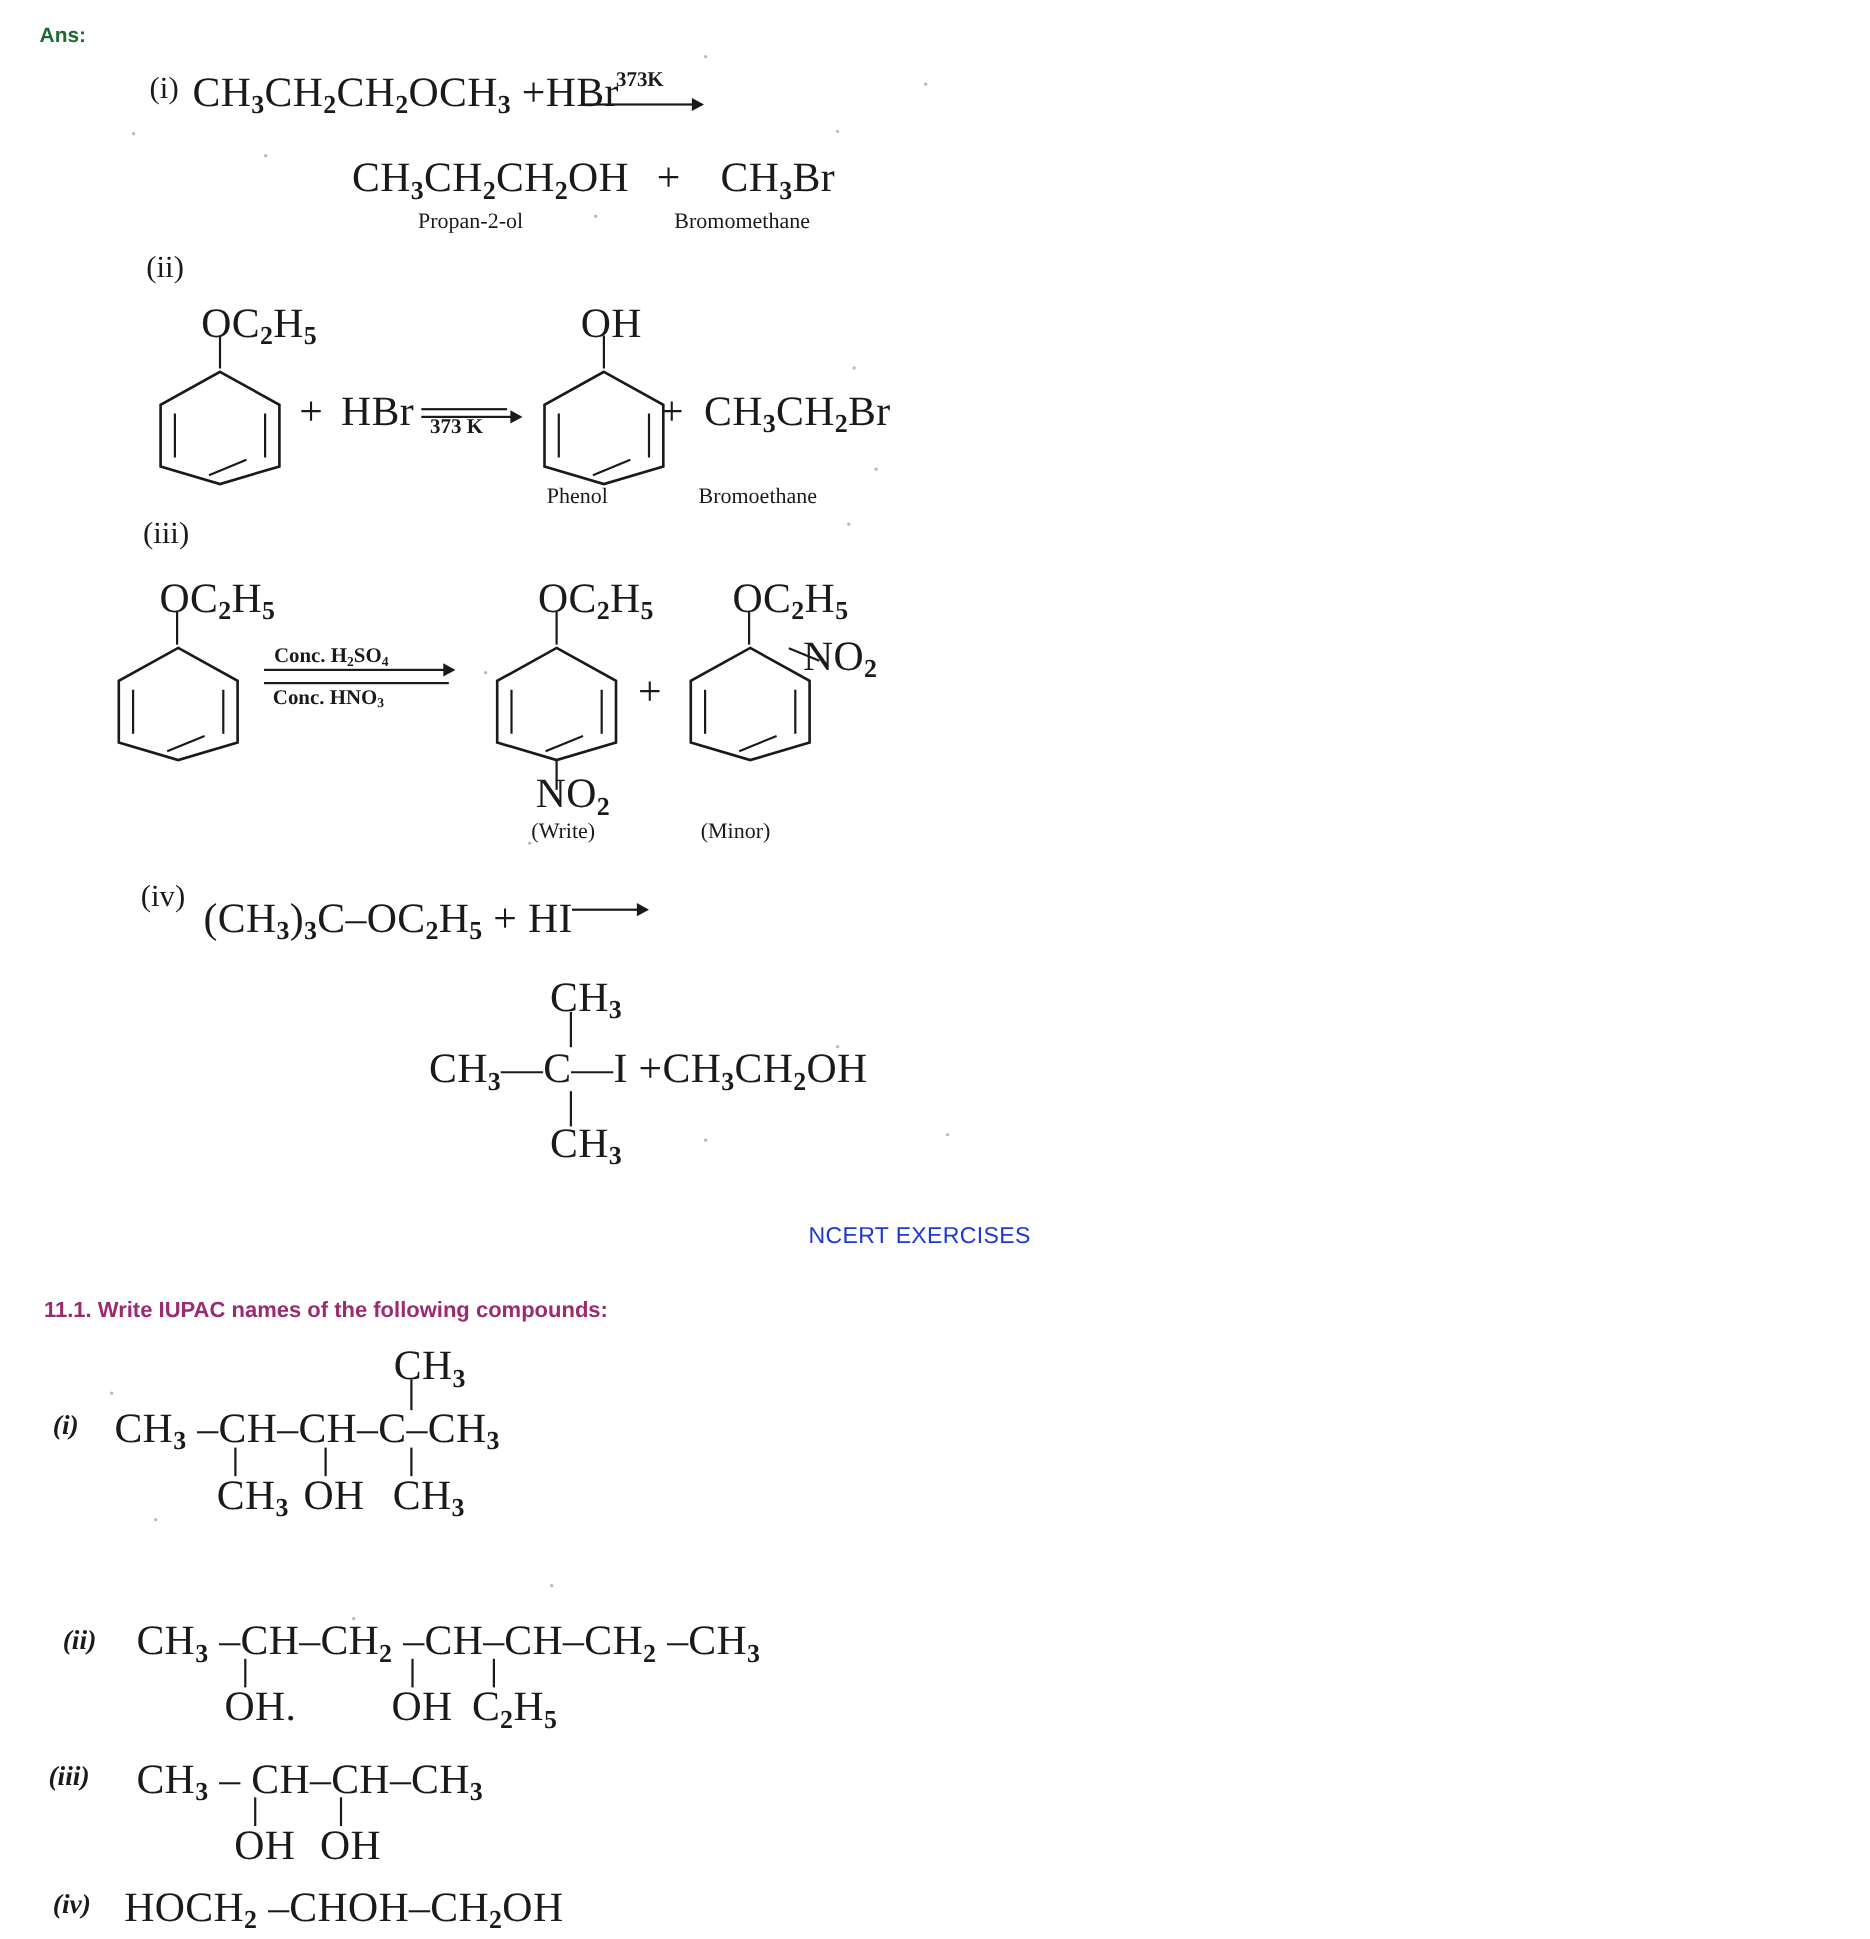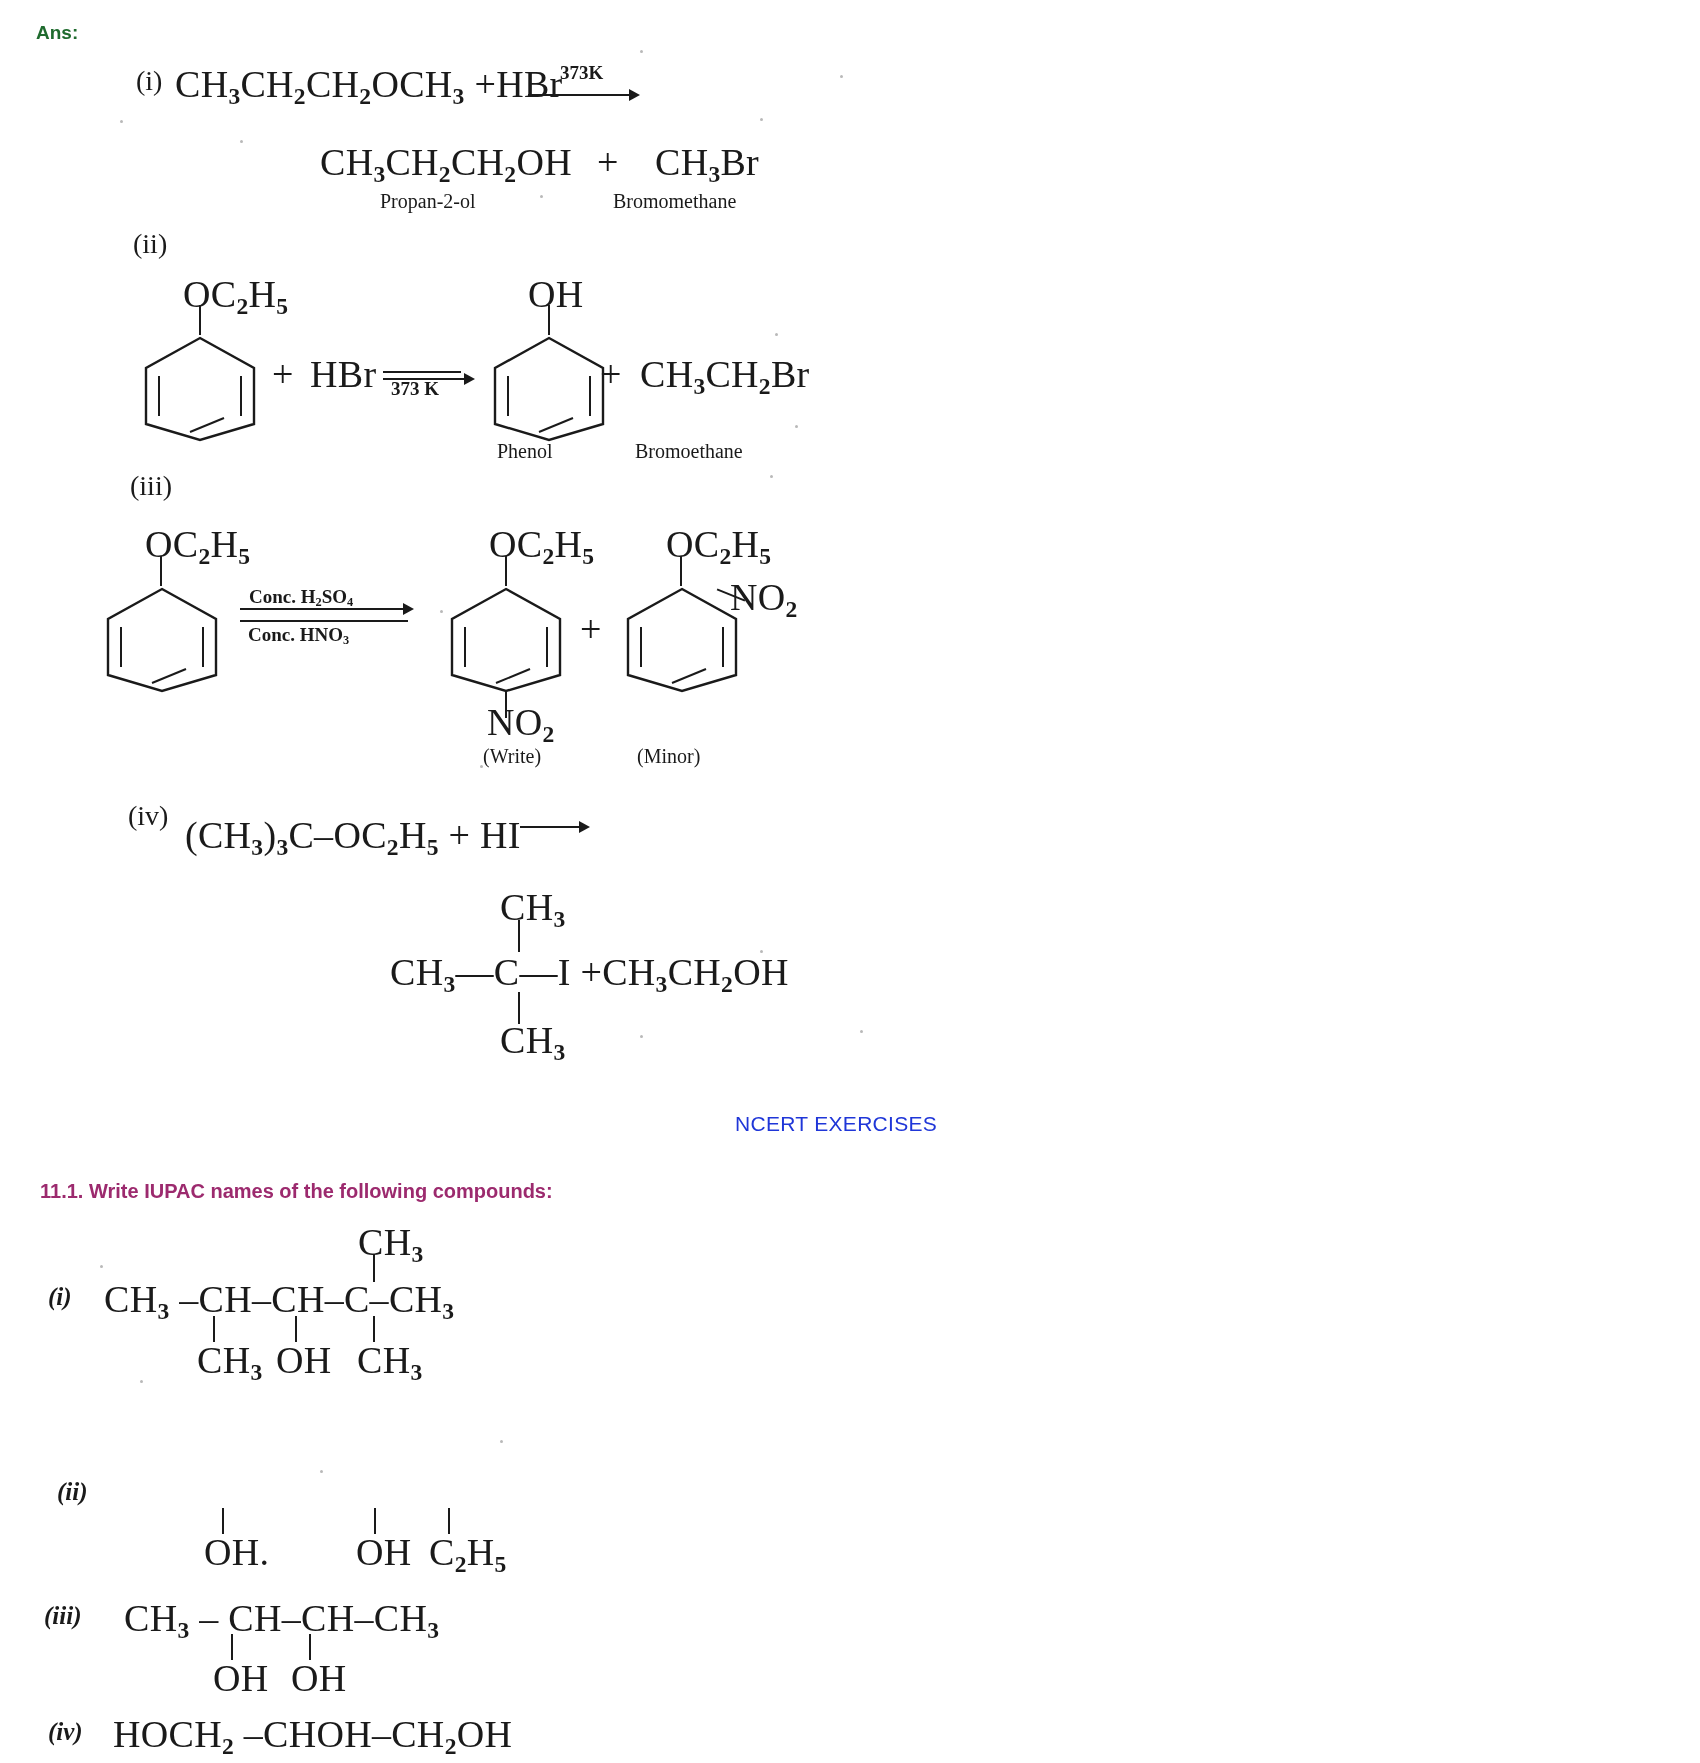--- a/index.html
+++ b/index.html
@@ -259,20 +259,21 @@
   <div class="abs item-num" style="left:48px;top:1283px;">(i)</div>
   <div class="abs chem" style="left:104px;top:1277px;">CH<sub>3</sub> –CH–CH–C–CH<sub>3</sub></div>
   <div class="vbond" style="left:213px;top:1316px;height:26px;"></div>
   <div class="vbond" style="left:295px;top:1316px;height:26px;"></div>
   <div class="vbond" style="left:373px;top:1316px;height:26px;"></div>
   <div class="abs chem" style="left:197px;top:1338px;">CH<sub>3</sub></div>
   <div class="abs chem" style="left:276px;top:1338px;">OH</div>
   <div class="abs chem" style="left:357px;top:1338px;">CH<sub>3</sub></div>
 
   <div class="abs item-num" style="left:57px;top:1478px;">(ii)</div>
+  <div class="abs chem" style="left:124px;top:1470px;">CH<sub>3</sub> –CH–CH<sub>2</sub> –CH–CH–CH<sub>2</sub> –CH<sub>3</sub></div>
   <div class="vbond" style="left:222px;top:1508px;height:26px;"></div>
   <div class="vbond" style="left:374px;top:1508px;height:26px;"></div>
   <div class="vbond" style="left:448px;top:1508px;height:26px;"></div>
   <div class="abs chem" style="left:204px;top:1530px;">OH.</div>
   <div class="abs chem" style="left:356px;top:1530px;">OH</div>
   <div class="abs chem" style="left:429px;top:1530px;">C<sub>2</sub>H<sub>5</sub></div>
 
   <div class="abs item-num" style="left:44px;top:1602px;">(iii)</div>
   <div class="abs chem" style="left:124px;top:1596px;">CH<sub>3</sub> – CH–CH–CH<sub>3</sub></div>
   <div class="vbond" style="left:231px;top:1634px;height:26px;"></div>

